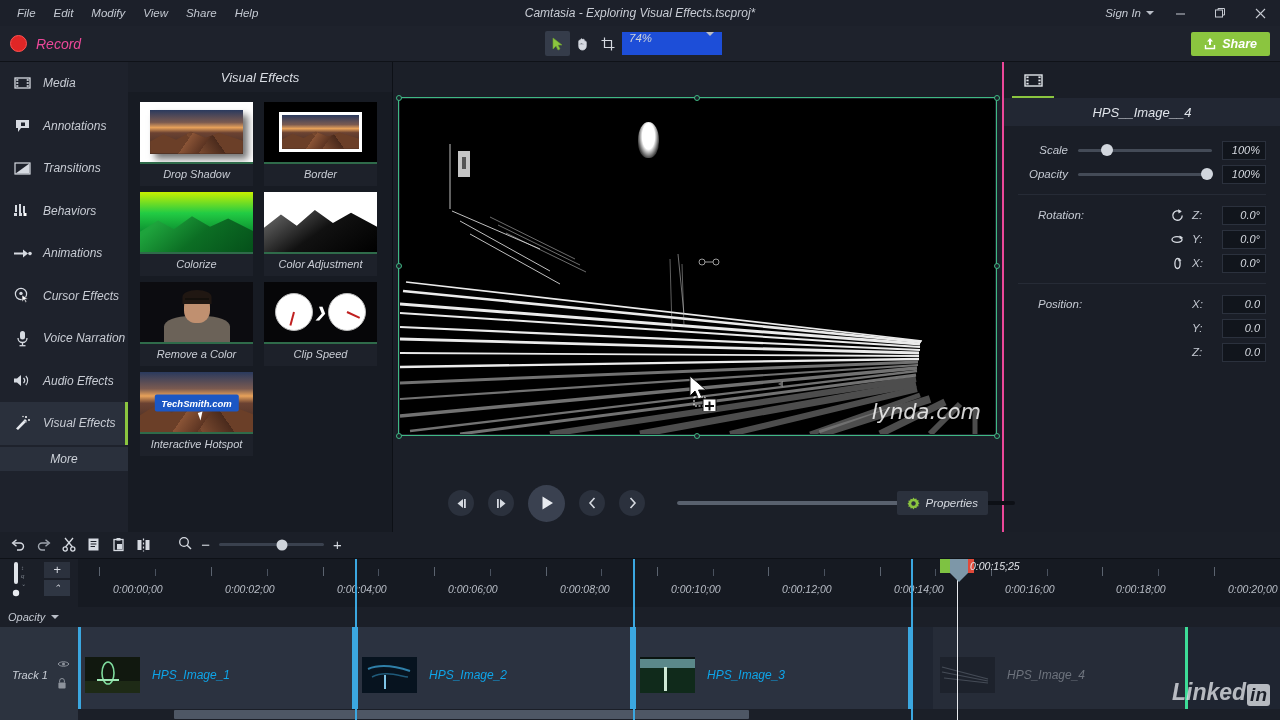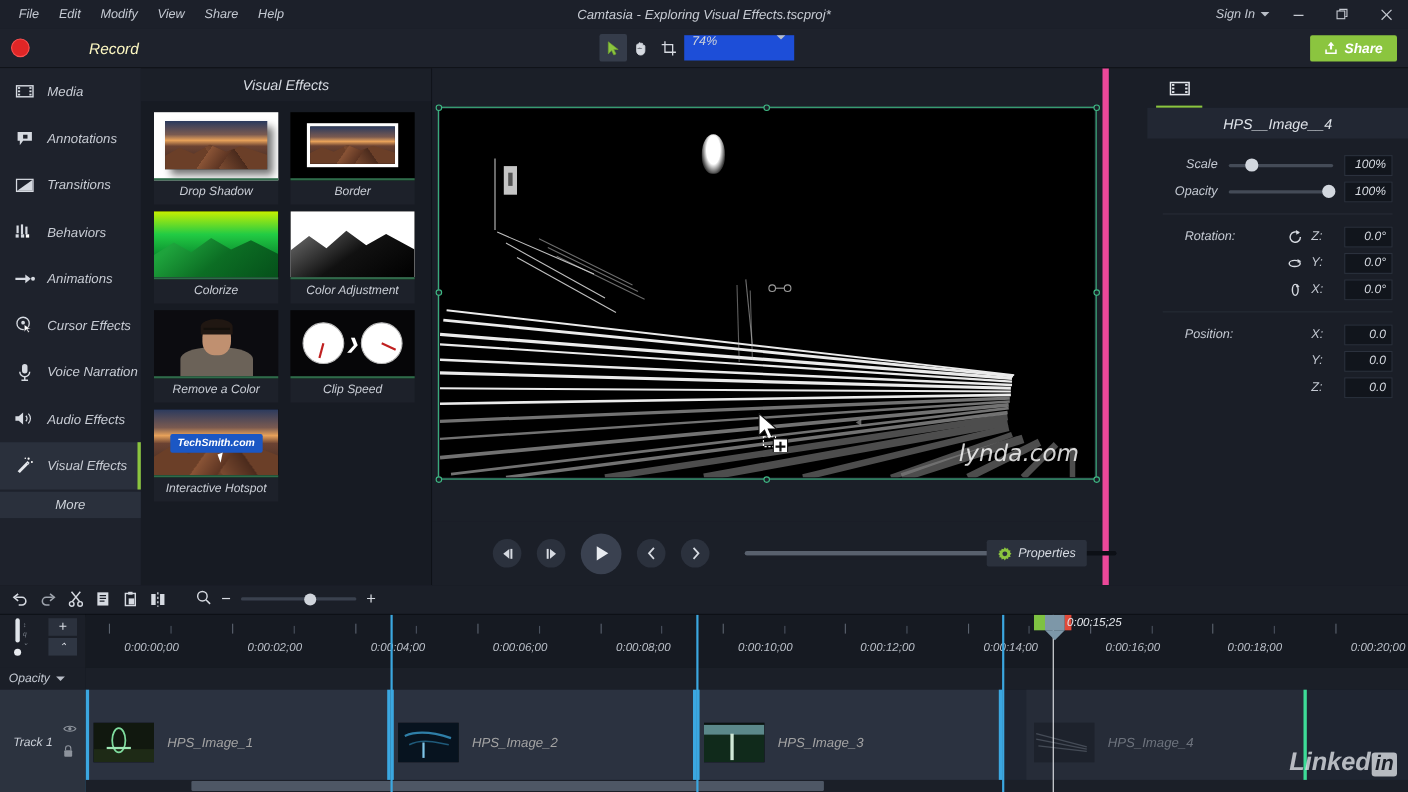--- a/index.html
+++ b/index.html
@@ -40,21 +40,21 @@
   
   .toolbar {
     height:36px; background:#1e222c; border-bottom:1px solid #0f1218;
     display:flex; align-items:center; position:relative; flex:0 0 36px;
   }
   .record { display:flex; align-items:center; gap:9px; padding-left:10px; }
   .rec-dot {
     width:17px;height:17px;border-radius:50%;background:#e02626;
     border:1px solid #ff5252;
   }
-  .rec-label { font-size:14px; color:#fef9c3;margin-left:45px; }
+  .rec-label { font-size:14px; color:#ec4899; }
   .tools-center {
     position:absolute; left:545px; display:flex; align-items:center; gap:0;
   }
   .tbtn {
     width:25px;height:25px;display:flex;align-items:center;justify-content:center;
     border-radius:2px;
   }
   .tbtn.active { background:#353c4a; }
   .zoomsel {
     margin-left:2px; width:100px; height:23px; background:#1d4ed8;
@@ -249,21 +249,21 @@
   }
   .props-btn {
     position:absolute; right:14px; height:24px; background:#2b313d;
     display:flex; align-items:center; gap:6px; padding:0 10px; border-radius:2px;
     font-size:11.5px; color:#d6dae1;
   }
 
   
   .proppanel {
     width:278px; flex:0 0 278px; background:#1a1e27;
-    border-left:6px solid #ec4899; display:flex; flex-direction:column;padding-left:35px;
+    border-left:2px solid #ec4899; display:flex; flex-direction:column;
   }
   .proptabs { height:36px; display:flex; align-items:flex-end; padding-left:8px; }
   .proptab {
     width:42px; height:34px; display:flex; align-items:center; justify-content:center;
     border-bottom:2px solid #8bc53f;
   }
   .propname {
     height:28px; background:#222733; display:flex; align-items:center; justify-content:center;
     font-size:13px; color:#dfe3e9;
   }
@@ -321,21 +321,21 @@
   .tick.major { top:8px; height:9px; background:#5b636f; }
   .rlabel { position:absolute; top:24px; font-size:10.5px; color:#b9bec7; transform:translateX(-2px); white-space:nowrap;margin-left:16px; }
   .markerband { height:20px; background:#1b1f28; }
   .tracks-area { position:absolute; left:0; right:0; top:68px; bottom:0; background:#1f2531; }
   .clip {
     position:absolute; top:0; height:96px; background:#2b3240;
     border-left:3px solid #3ba7e0; border-right:3px solid #3ba7e0;
     display:flex; align-items:center; overflow:hidden;
   }
   .clip-thumb { width:55px; height:36px; margin-left:4px; flex:0 0 55px; background:#0c1014; overflow:hidden; position:relative; }
-  .clip-name { margin-left:12px; font-size:12px; color:#a3a3a3; }
+  .clip-name { margin-left:12px; font-size:12px; color:#0ea5e9; }
   .clip.faded .clip-name { color:#6d737d; }
   .clip.faded .clip-thumb { opacity:.32; }
   .clip.faded { background:#262c38; border-left-color:transparent; border-right-color:#3ddc97; }
 
   .playhead-line { position:absolute; top:0; bottom:0; width:1px; background:#e8eaee; z-index:6; }
   .playhead-head {
     position:absolute; top:0; transform:translateX(-50%); z-index:7;
     display:flex; align-items:flex-start;
   }
   .ph-green { width:10px;height:14px;background:#7ec242; }

